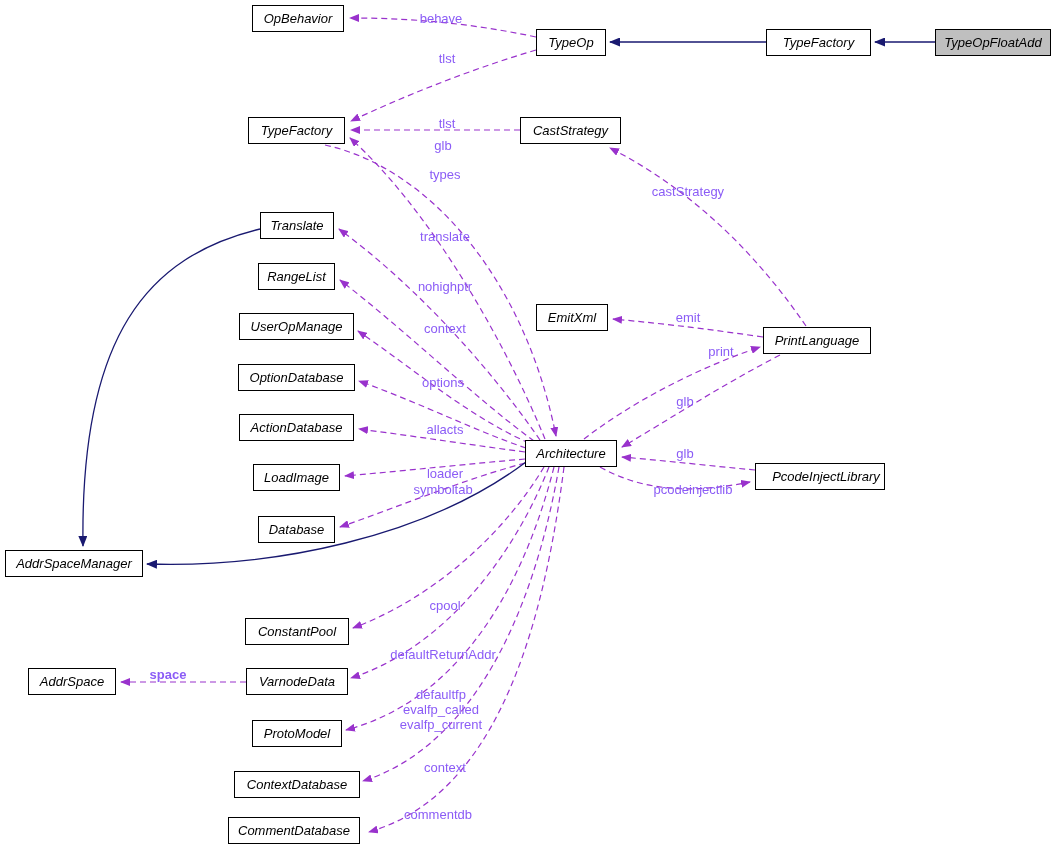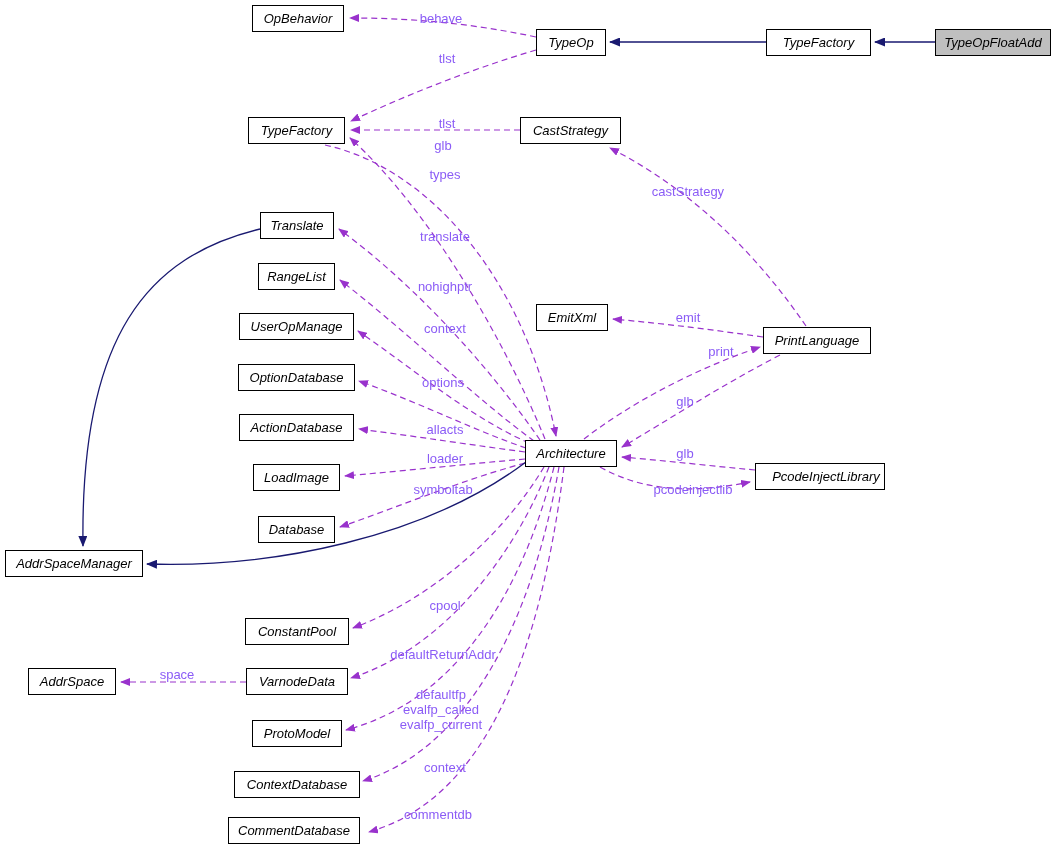--- a/index.html
+++ b/index.html
@@ -96,30 +96,30 @@
   <div class="edge-label" style="left:441px;top:19px;">behave</div>
   <div class="edge-label" style="left:447px;top:59px;">tlst</div>
   <div class="edge-label" style="left:447px;top:124px;">tlst</div>
   <div class="edge-label" style="left:443px;top:146px;">glb</div>
   <div class="edge-label" style="left:445px;top:175px;">types</div>
   <div class="edge-label" style="left:445px;top:237px;">translate</div>
   <div class="edge-label" style="left:445px;top:287px;">nohighptr</div>
   <div class="edge-label" style="left:445px;top:329px;">context</div>
   <div class="edge-label" style="left:443px;top:383px;">options</div>
   <div class="edge-label" style="left:445px;top:430px;">allacts</div>
-  <div class="edge-label" style="left:445px;top:459px;">loader</div>
+  <div class="edge-label" style="left:445px;top:474px;">loader</div>
   <div class="edge-label" style="left:443px;top:490px;">symboltab</div>
   <div class="edge-label" style="left:688px;top:192px;">castStrategy</div>
   <div class="edge-label" style="left:688px;top:318px;">emit</div>
   <div class="edge-label" style="left:685px;top:352px;margin-left:36px;">print</div>
   <div class="edge-label" style="left:685px;top:402px;">glb</div>
   <div class="edge-label" style="left:685px;top:454px;">glb</div>
   <div class="edge-label" style="left:693px;top:490px;">pcodeinjectlib</div>
   <div class="edge-label" style="left:445px;top:606px;">cpool</div>
   <div class="edge-label" style="left:443px;top:655px;">defaultReturnAddr</div>
-  <div class="edge-label" style="left:177px;top:675px;">space</div>
+  <div class="edge-label" style="left:168px;top:675px;font-weight:bold;">space</div>
   <div class="edge-label" style="left:441px;top:710px;">defaultfp
 evalfp_called
 evalfp_current</div>
   <div class="edge-label" style="left:445px;top:768px;">context</div>
   <div class="edge-label" style="left:438px;top:815px;">commentdb</div>
 
 </div>
 
 </body></html>

